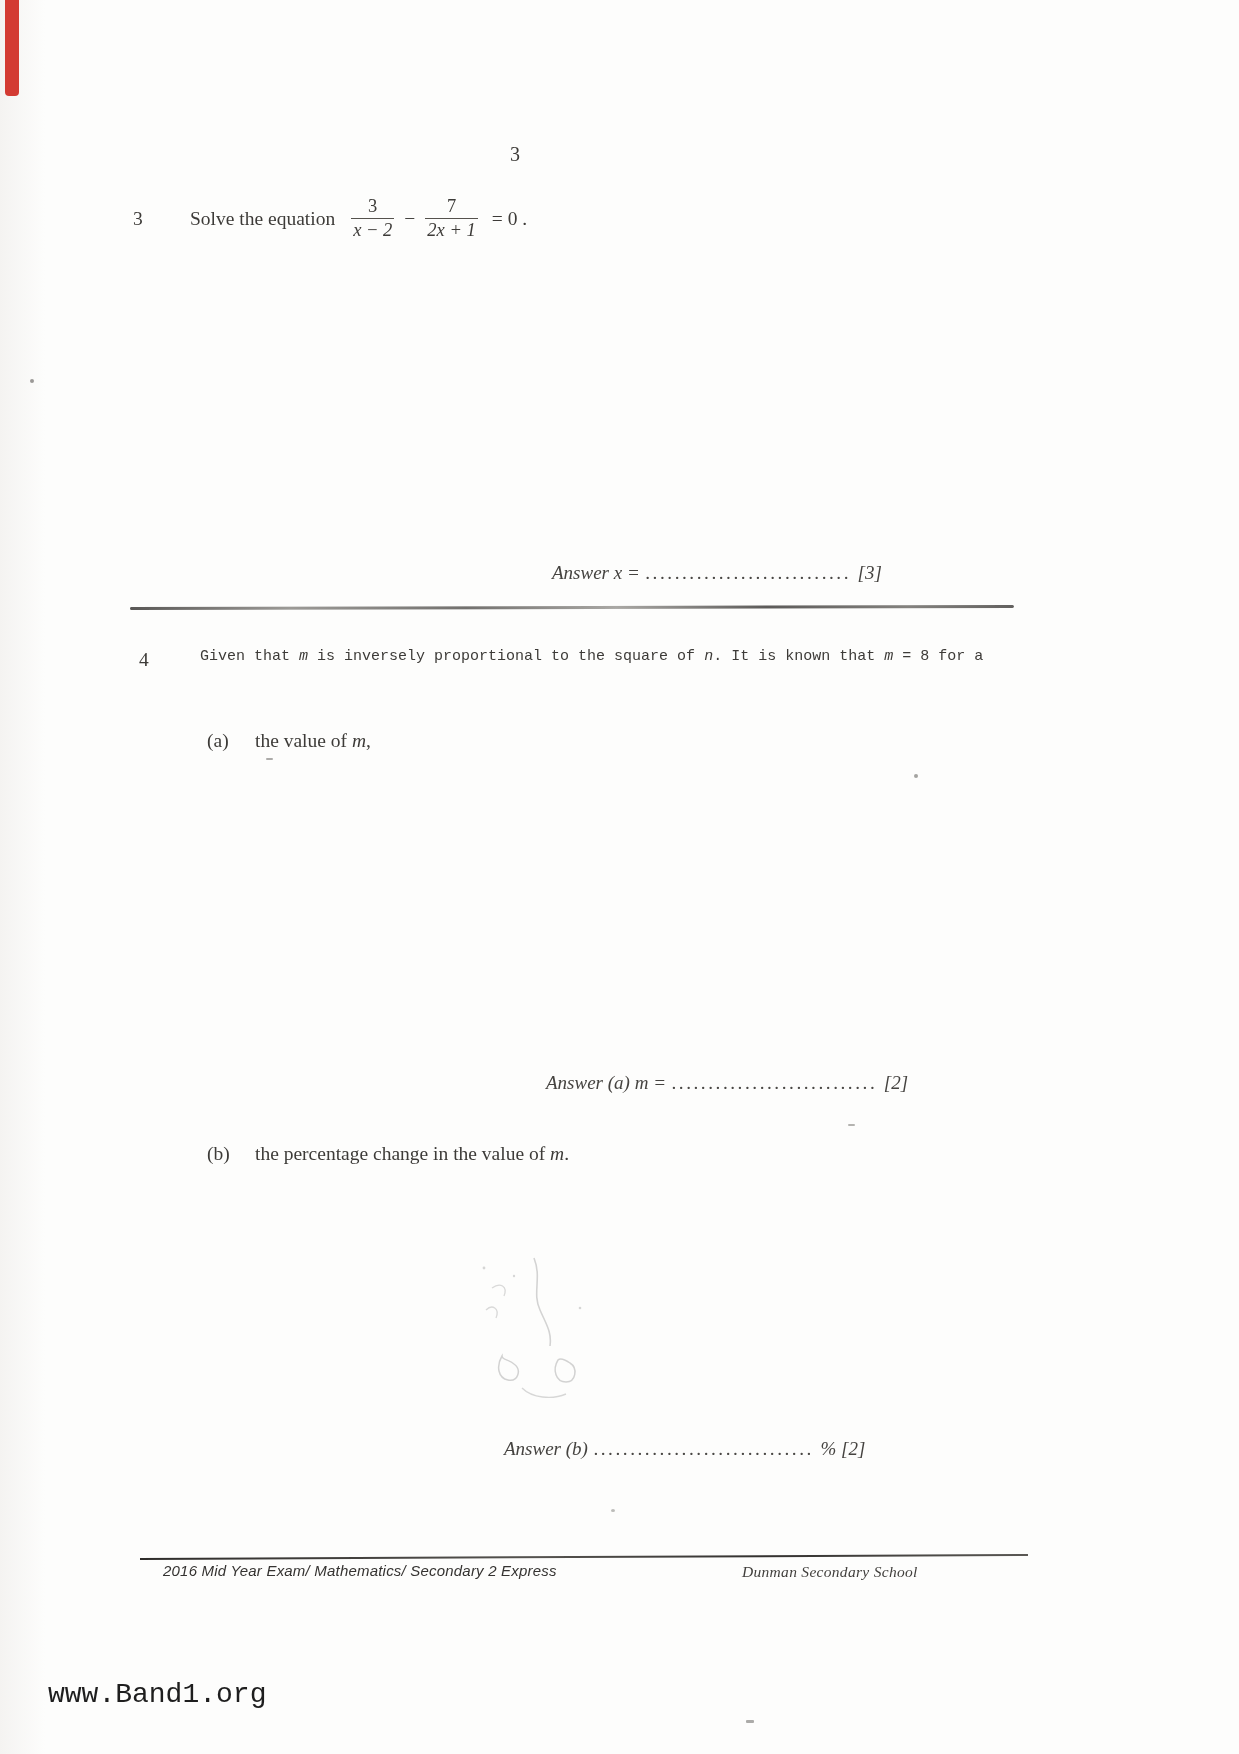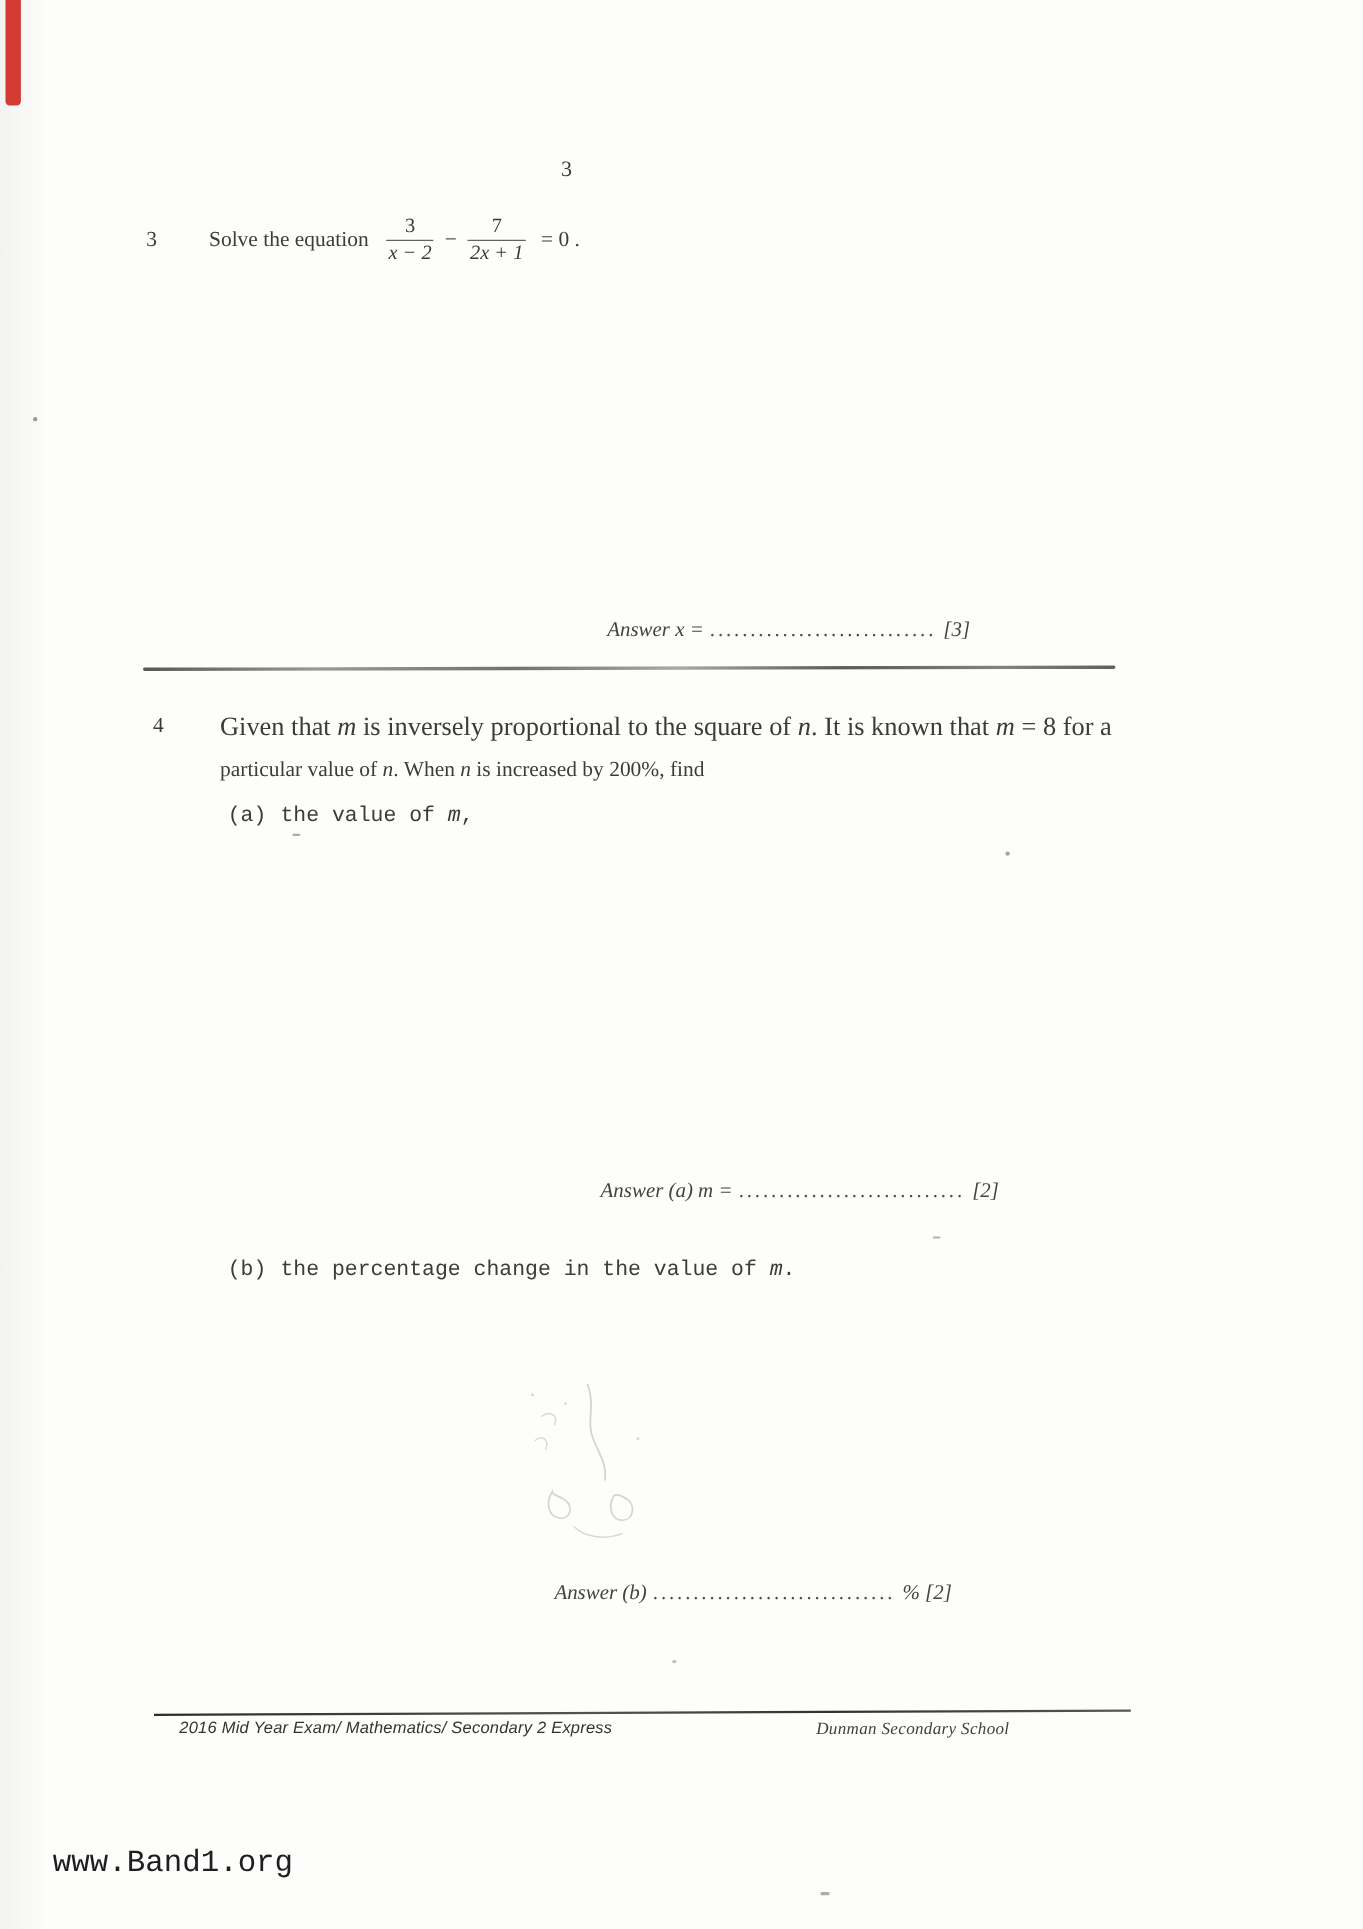--- a/index.html
+++ b/index.html
@@ -33,23 +33,23 @@
   .dots{letter-spacing:2.6px;margin:0 6px;color:#4a4845;}
   .marks{font-style:italic;}
   
   .divider{
     position:absolute;top:606px;left:130px;width:884px;height:3px;
     background:linear-gradient(90deg,#3c3a38 0%,#8a8884 18%,#5a5855 38%,#9b9995 55%,#403e3c 72%,#6e6c68 88%,#474543 100%);
     transform:rotate(-0.12deg);border-radius:2px;opacity:.85;
   }
   
   .q4num{top:649px;left:139px;font-size:19.5px;}
-  .q4line1{top:648px;left:200px;font-size:24px;white-space:nowrap;}
+  .q4line1{top:648px;left:200px;font-size:15px;white-space:nowrap;font-family:Liberation Mono, monospace;}
   .q4line2{top:689px;left:200px;font-size:19.5px;white-space:nowrap;}
-  .partrow{font-size:19.5px;white-space:nowrap;font-family:Liberation Mono, monospace;}
+  .partrow{font-size:19.5px;white-space:nowrap;}
   .part-a{top:730px;left:207px;}
   .part-b{top:1143px;left:207px;}
   .partrow .plabel{display:inline-block;width:48px;}
   
   .footline{
     position:absolute;top:1556px;left:140px;width:888px;height:2.4px;
     background:linear-gradient(90deg,#2e2c2a,#55534f 45%,#33312f 70%,#5a5854);
     transform:rotate(-0.25deg);
   }
   .foot-left{top:1562px;left:163px;font-family:"Liberation Sans","DejaVu Sans",sans-serif;
@@ -96,21 +96,20 @@
   </div>
 
   <div class="ink ansline ans-q3">
     <span>Answer  x =</span><span class="dots">............................</span><span class="marks">[3]</span>
   </div>
 
   <div class="divider"></div>
 
   <div class="ink q4num">4</div>
   <div class="ink q4line1"><span>Given that </span><span class="var">m</span><span> is inversely proportional to the square of </span><span class="var">n</span><span>.  It is known that </span><span class="var">m</span><span> = 8 for a</span></div>
-  <div class="ink q4line2"><span>particular value of </span><span class="var">n</span><span>.  When </span><span class="var">n</span><span> is increased by 200%, find</span></div>
 
   <div class="ink partrow part-a">
     <span class="plabel">(a)</span><span><span>the value of </span><span class="var">m</span><span>,</span></span>
   </div>
 
   <div class="ink ansline ans-a">
     <span>Answer (a) m =</span><span class="dots">............................</span><span class="marks">[2]</span>
   </div>
 
   <div class="ink partrow part-b">

